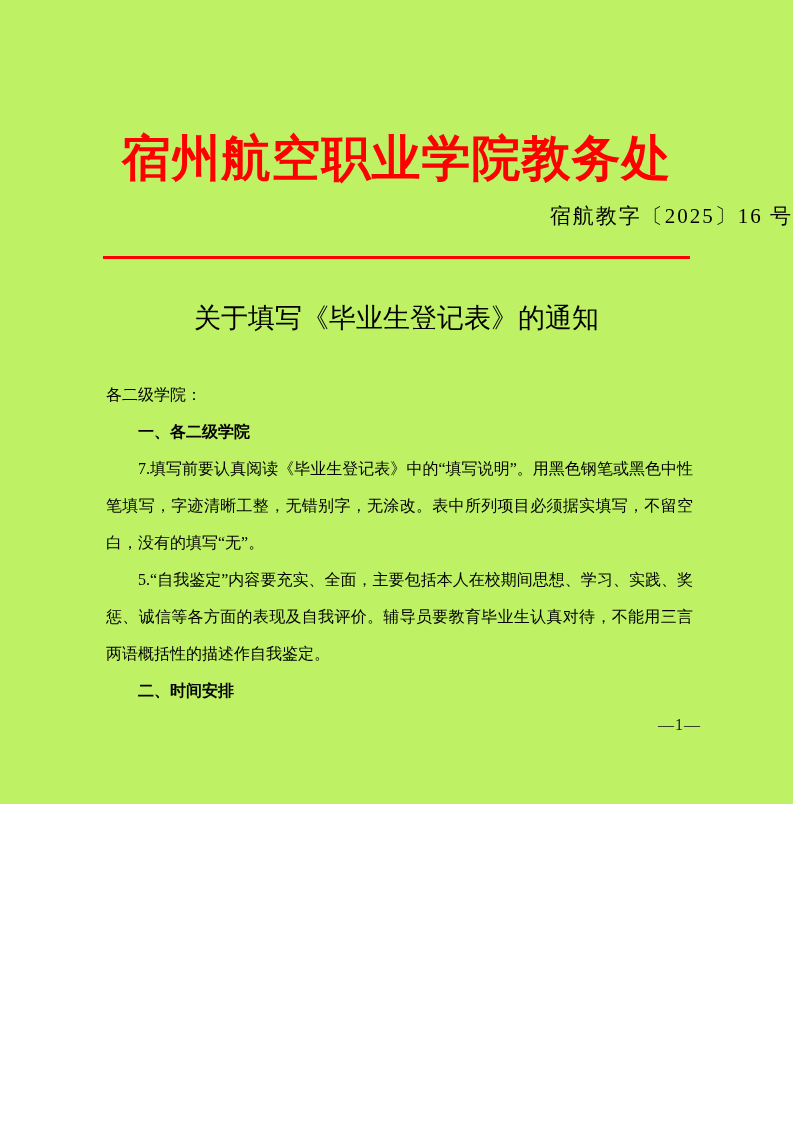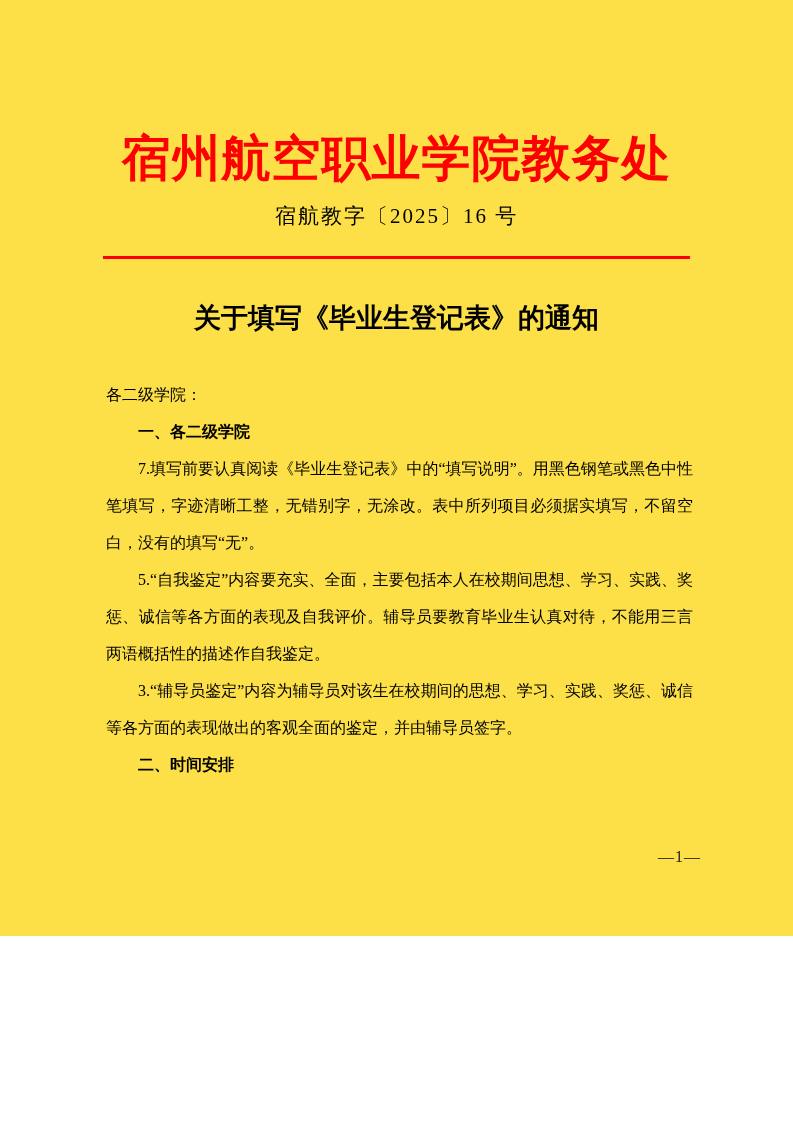--- a/index.html
+++ b/index.html
@@ -3,54 +3,54 @@
 <meta charset="utf-8">
 <style>
   html, body {
     margin: 0;
     padding: 0;
     background: #ffffff;
   }
   .page {
     position: relative;
     width: 793px;
-    height: 936px;
-    background: #fde047;
+    height: 804px;
+    background: #bef264;
     overflow: hidden;
     font-family: "Liberation Serif", "DejaVu Serif", serif;
     color: #000000;
   }
   .org-title {
     margin-top: 132px;
     text-align: center;
     color: #fe0000;
     font-size: 49px;
     font-weight: bold;
     letter-spacing: 1px;
     line-height: 1.1;
     font-family: "Liberation Serif", "DejaVu Serif", serif;
   }
   .doc-number {
     margin-top: 16px;
-    text-align: center;
+    text-align: right;
     font-size: 21px;
     letter-spacing: 2px;
     color: #000000;
   }
   .red-line {
     margin: 26px auto 0 auto;
     width: 587px;
     height: 3px;
     background: #fe0000;
   }
   .doc-title {
     margin: 41px 0 0 0;
     text-align: center;
     font-size: 27px;
-    font-weight: bold;
+    font-weight: normal;
     color: #000000;
     font-family: "Liberation Serif", "DejaVu Serif", serif;
   }
   .body {
     margin: 40px 100px 0 106px;
     font-size: 16px;
     line-height: 37px;
     text-align: justify;
   }
   .body p {
@@ -88,19 +88,18 @@
   <div class="red-line"></div>
 
   <h1 class="doc-title">关于填写《毕业生登记表》的通知</h1>
 
   <div class="body">
     <p class="salutation">各二级学院：</p>
 
       <p class="body-heading">一、各二级学院</p>
       <p class="body-paragraph">7.填写前要认真阅读《毕业生登记表》中的“填写说明”。用黑色钢笔或黑色中性笔填写，字迹清晰工整，无错别字，无涂改。表中所列项目必须据实填写，不留空白，没有的填写“无”。</p>
       <p class="body-paragraph">5.“自我鉴定”内容要充实、全面，主要包括本人在校期间思想、学习、实践、奖惩、诚信等各方面的表现及自我评价。辅导员要教育毕业生认真对待，不能用三言两语概括性的描述作自我鉴定。</p>
-      <p class="body-paragraph">3.“辅导员鉴定”内容为辅导员对该生在校期间的思想、学习、实践、奖惩、诚信等各方面的表现做出的客观全面的鉴定，并由辅导员签字。</p>
       <p class="body-heading">二、时间安排</p>
     </div>
 
   <div class="page-number">—1—</div>
 
 </div>
 
 </body></html>

